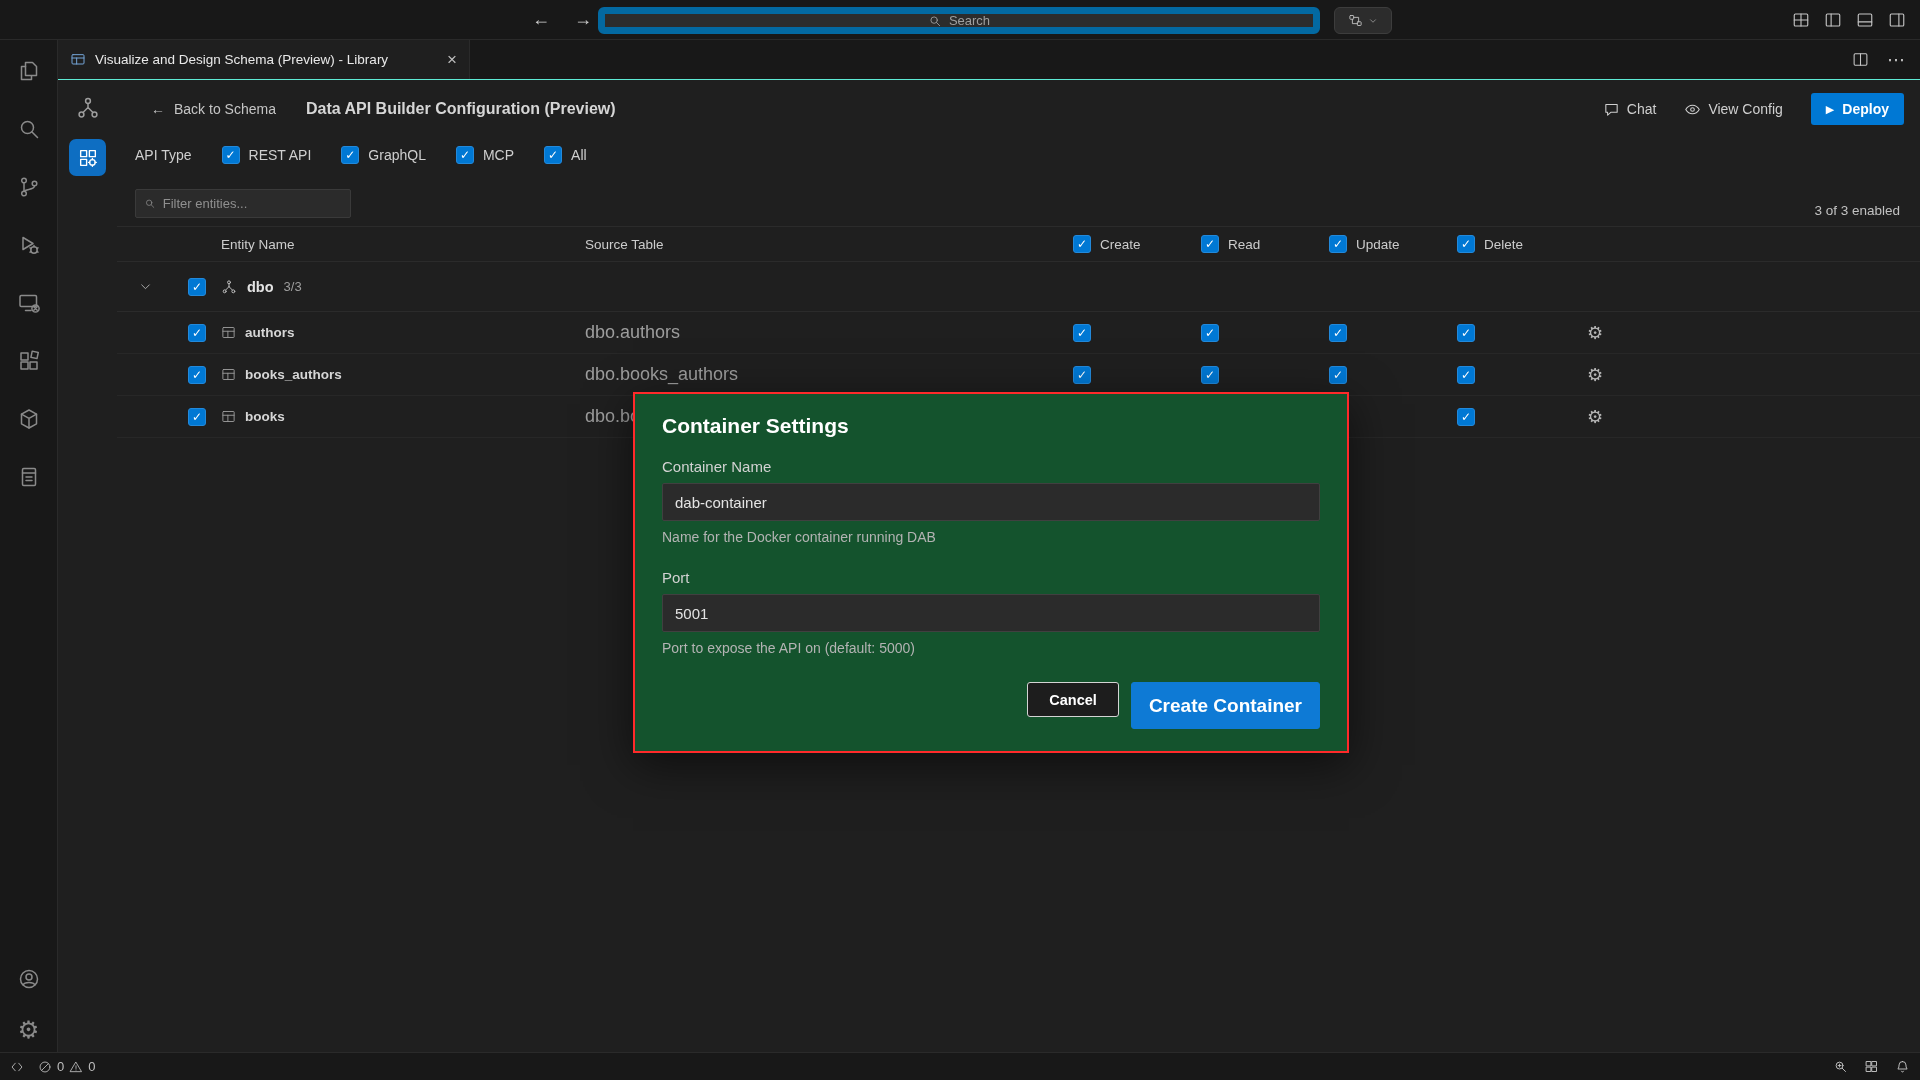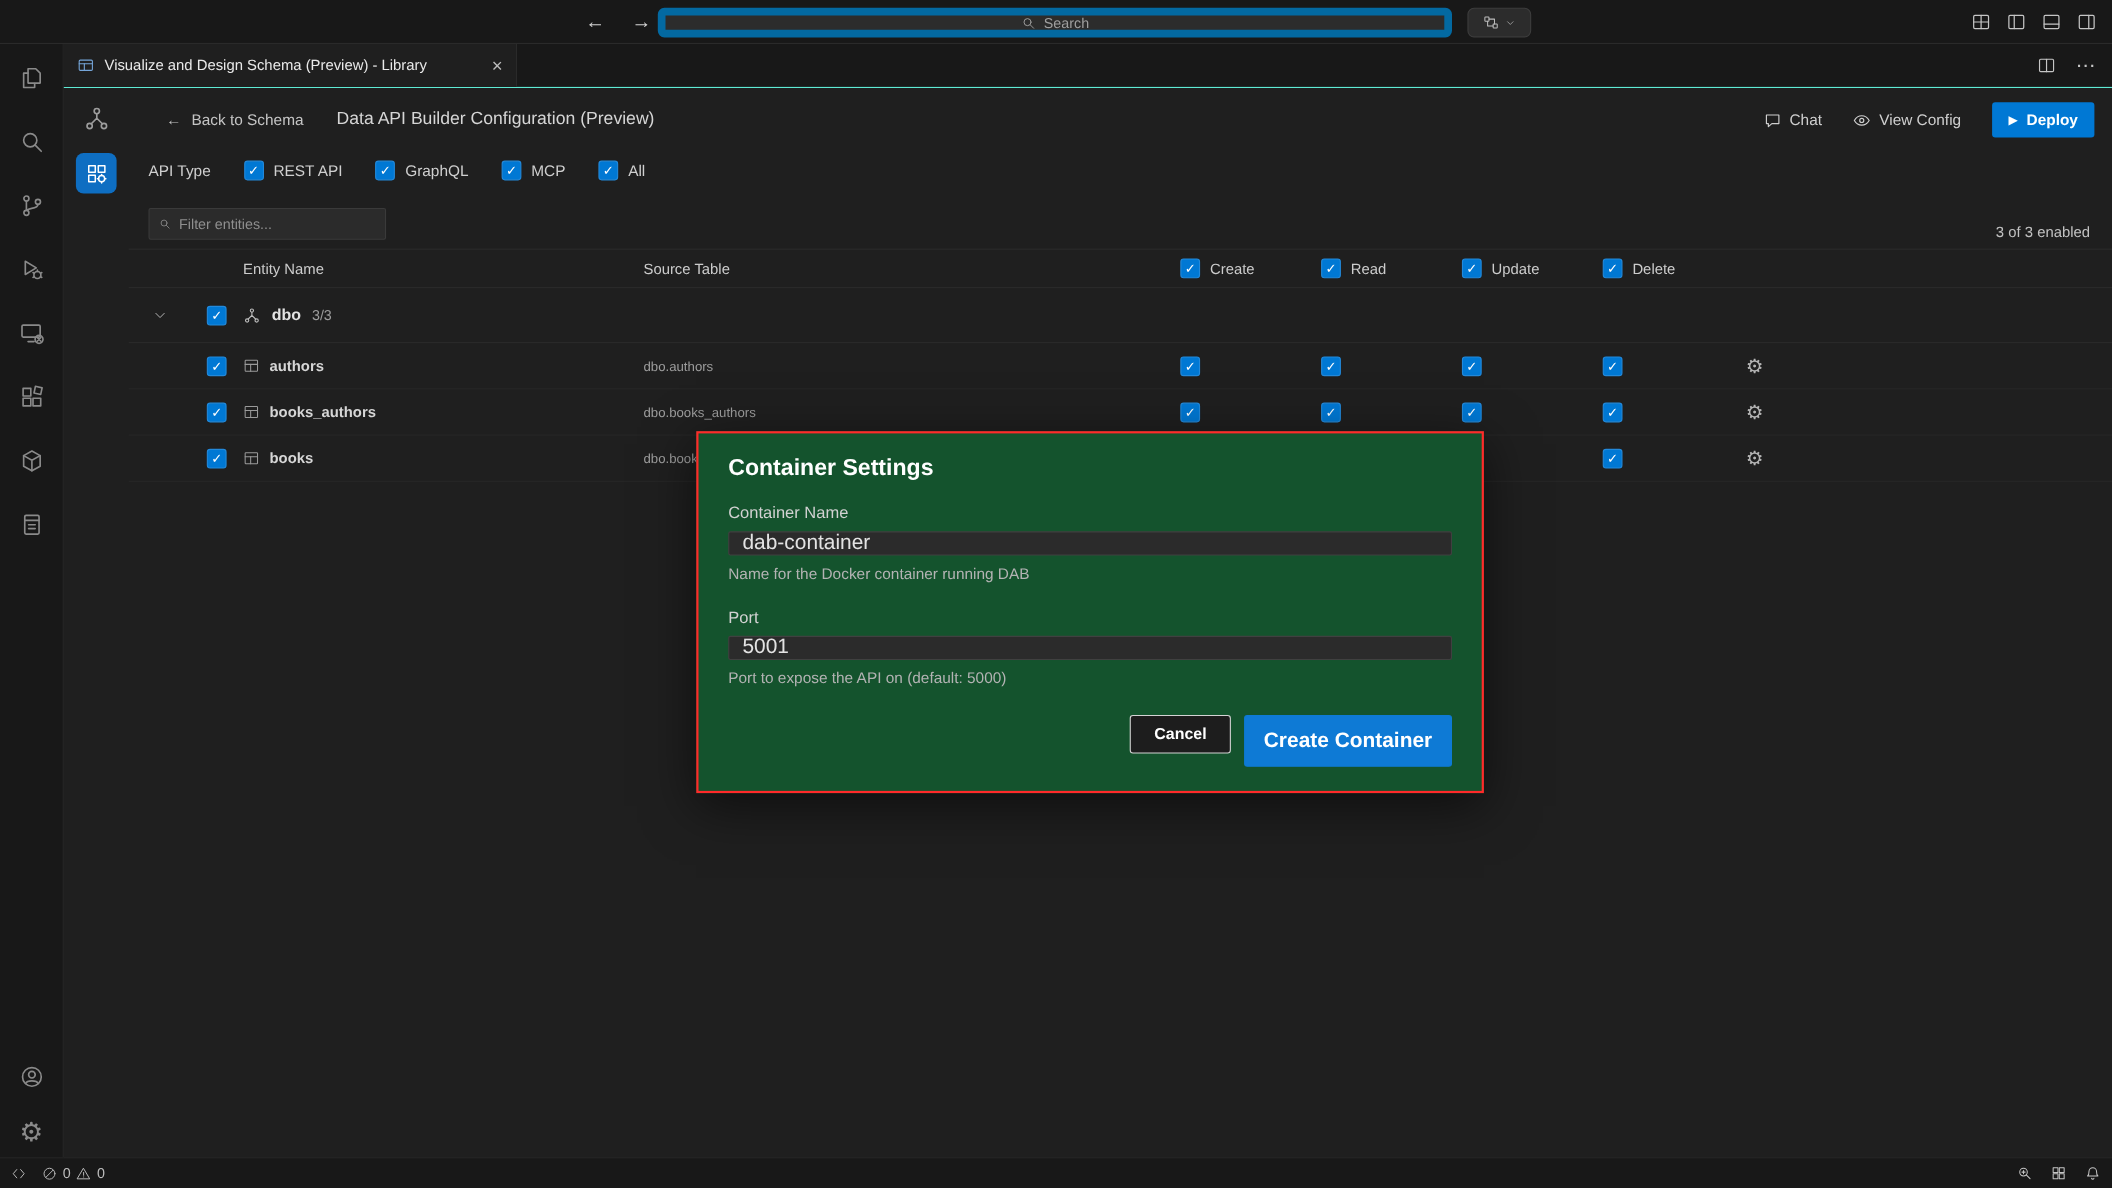--- a/index.html
+++ b/index.html
@@ -47,21 +47,21 @@
 
   .strip{ width:59px; display:flex; flex-direction:column; align-items:center; padding-top:16px; gap:16px; }
   .strip-icon{ color:#9d9d9d; }
   .strip-active{ width:37px; height:37px; background:#0e6ec2; border-radius:7px; color:#ffffff;
     display:flex; align-items:center; justify-content:center; }
 
   .main{ flex:1; min-width:0; position:relative; }
 
   .page-header{ height:58px; display:flex; align-items:center; padding:0 16px 0 34px; }
   .back-link{ display:flex; align-items:center; gap:9px; color:#c5c5c5; font-size:14px; }
-  .page-title{ margin-left:30px; font-size:16px; font-weight:400; color:#d6d6d6; }
+  .page-title{ margin-left:30px; font-size:16px; font-weight:700; color:#d6d6d6; }
   .header-actions{ margin-left:auto; display:flex; align-items:center; gap:28px; }
   .header-link{ display:flex; align-items:center; gap:7px; color:#cfcfcf; font-size:14px; }
   .deploy-btn{ display:flex; align-items:center; gap:8px; background:#0078d4; color:#ffffff;
     border:none; border-radius:3px; height:32px; padding:0 15px; font-size:14px; font-weight:600;
     font-family:inherit; }
   .deploy-btn .play{ font-size:11px; }
 
   .api-row{ height:34px; display:flex; align-items:center; gap:30px; padding-left:18px; }
   .api-label{ color:#cfcfcf; }
   .api-opt{ display:flex; align-items:center; gap:9px; color:#cfcfcf; }
@@ -83,31 +83,31 @@
   .thead{ height:36px; border-top:1px solid #2b2b2b; border-bottom:1px solid #2b2b2b; color:#cccccc; font-size:13.5px; }
   .perm-cell{ display:flex; align-items:center; gap:9px; padding-left:12px; }
   .group-row{ height:50px; border-bottom:1px solid #2b2b2b; }
   .chev-cell{ display:flex; padding-left:22px; color:#c5c5c5; }
   .cb-cell{ display:flex; justify-content:center; }
   .group-name-cell{ display:flex; align-items:center; gap:10px; }
   .group-name{ font-weight:700; color:#e3e3e3; font-size:14.5px; }
   .group-count{ color:#9d9d9d; font-size:13px; }
   .entity-row{ height:42px; border-bottom:1px solid #272727; font-size:13.5px; }
   .entity-cell{ display:flex; align-items:center; gap:9px; color:#d6d6d6; font-weight:600; }
-  .source-cell{ color:#9d9d9d; font-size:12px; }
+  .source-cell{ color:#9d9d9d; font-size:18px; }
   .gear-cell{ padding-left:14px; color:#b5b5b5; font-size:18px; line-height:1; }
 
   
   .modal{ position:absolute; left:633px; top:392px; width:716px; z-index:20;
     background:#14532d; border:2px solid #ff2a2a; box-shadow:0 12px 44px rgba(0,0,0,.55);
     padding:20px 27px 22px; }
   .modal-title{ font-size:21px; font-weight:700; color:#ffffff; margin-bottom:20px; }
   .field-label{ font-size:15px; color:#d2d2d2; margin-bottom:8px; }
-  .field-input{ width:100%; height:22px; background:#2b2b2b; border:1px solid #404040; border-radius:2px;
-    color:#e3e3e3; font-size:19px; padding:0 12px; font-family:inherit; outline:none; }
+  .field-input{ width:100%; height:38px; background:#2b2b2b; border:1px solid #404040; border-radius:2px;
+    color:#e3e3e3; font-size:15px; padding:0 12px; font-family:inherit; outline:none; }
   .field-help{ font-size:14px; color:#b3b3b3; margin-top:8px; }
   .field + .field{ margin-top:24px; }
   .modal-buttons{ margin-top:26px; display:flex; justify-content:flex-end; gap:12px; }
   .btn-cancel{ height:35px; padding:0 21px; background:#1d1d1d; border:1px solid #d4d4d4; border-radius:3px;
     color:#ffffff; font-size:14.5px; font-weight:600; font-family:inherit; }
   .btn-create{ height:47px; padding:0 17px; background:#0e7ad5; border:1px solid #0e7ad5; border-radius:3px;
     color:#ffffff; font-size:19px; font-weight:700; font-family:inherit; }
 
   
   .statusbar{ height:28px; background:#181818; border-top:1px solid #2a2a2a; display:flex; align-items:center;

